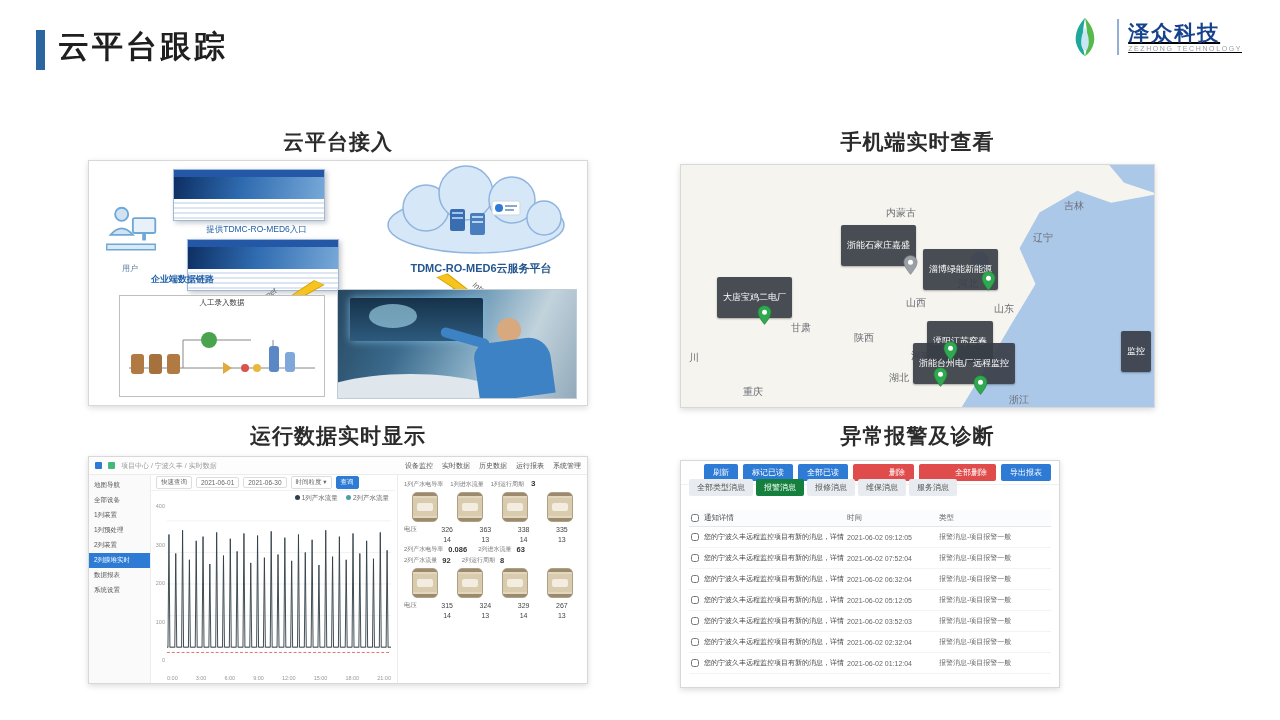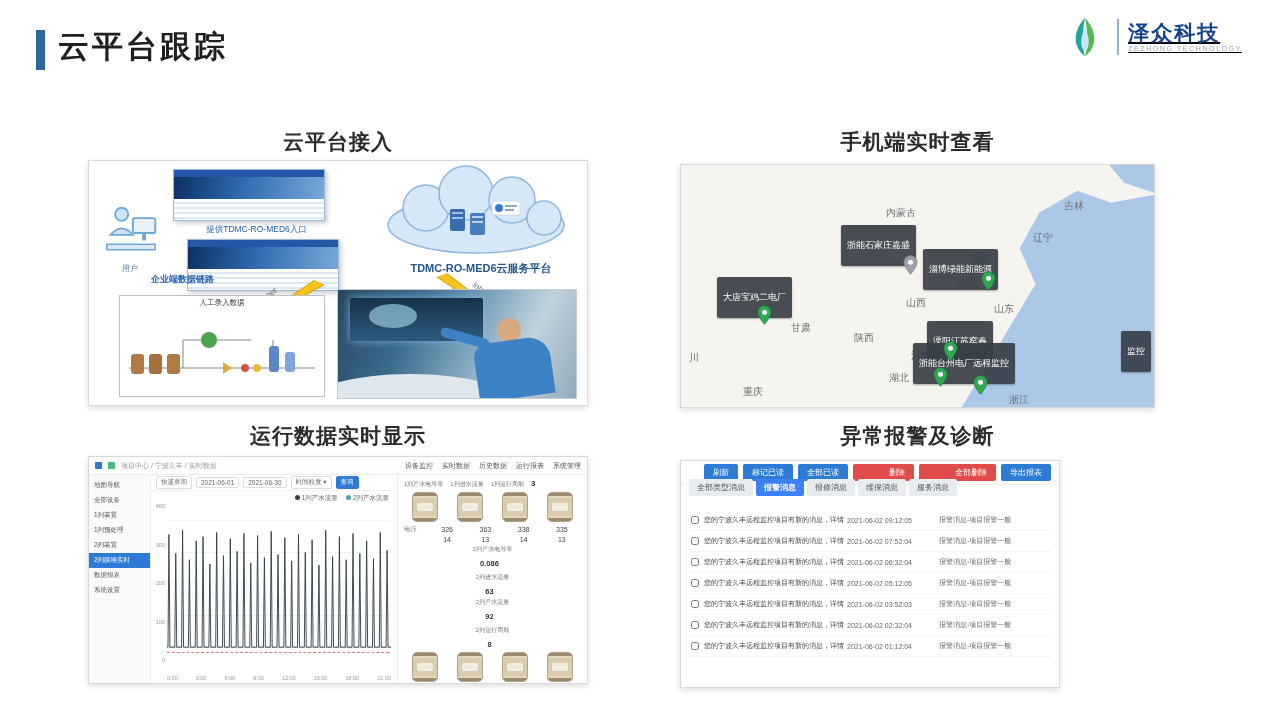--- a/index.html
+++ b/index.html
@@ -94,31 +94,31 @@
                padding:4px 6px; display:flex; flex-direction:column; gap:2px; }
   .m-head { display:flex; gap:7px; align-items:baseline; font-size:6px; color:#777; }
   .m-head b { font-size:8px; color:#333; }
   .spools { display:flex; justify-content:space-between; padding:1px 8px; }
   .spool { width:26px; height:30px; border:1px solid #b0a185; border-radius:5px;
            background:linear-gradient(180deg,#9b8a6d 0 12%,#e3d7bd 12% 18%,#d9cbae 18% 82%,#e3d7bd 82% 88%,#9b8a6d 88% 100%); }
   .spool::after { content:""; display:block; margin:10px auto 0; width:16px; height:8px; background:#f2ede0; border-radius:2px; }
   .m-row { display:flex; font-size:7px; color:#444; align-items:center; }
   .m-lab { width:24px; color:#777; font-size:6.5px; }
   .m-val { flex:1; text-align:center; }
-  .m-stats { display:flex; gap:5px; align-items:center; font-size:6px; color:#777;flex-direction:column; }
+  .m-stats { display:flex; gap:5px; align-items:flex-end; font-size:6px; color:#777; }
   .m-stats b { font-size:7.5px; color:#333; margin-right:6px; }
 
   
   .al-buttons { position:absolute; left:0; top:0; right:0; height:24px; display:flex; justify-content:flex-end; align-items:center;
                 gap:5px; padding:0 8px; border-bottom:1px solid #f0f0f0; background:#fff; }
   .btn { font-size:8px; color:#fff; border-radius:2px; padding:3px 9px; cursor:pointer; white-space:nowrap; }
   .btn-blue { background:#2e7bd6; } .btn-red { background:#e04b4b;padding-left:36px; }
   .al-tabs { position:absolute; left:8px; top:18px; display:flex; gap:3px; }
   .tab { font-size:8px; background:#e8ecf0; color:#555; padding:3px 8px; border-radius:2px; cursor:pointer; white-space:nowrap; }
-  .tab.active { background:#3b82f6; color:#fff;font-weight:bold; }
+  .tab.active { background:#15803d; color:#fff; }
   .al-table { position:absolute; left:8px; right:8px; top:49px; bottom:2px; }
   .al-thead { display:flex; align-items:center; height:17px; font-size:7.5px; color:#888; background:#fbfcfd; border-bottom:1px solid #e6e6e6; }
   .al-row { display:flex; align-items:center; height:21px; font-size:7px; border-bottom:1px solid #f3f3f3; }
   .cb { width:8px; height:8px; margin:0 5px 0 2px; }
   .col-msg { flex:1; color:#444; white-space:nowrap; overflow:hidden; }
   .al-detail { color:#2e7bd6; }
   .col-time { width:92px; color:#666; }
   .col-type { width:112px; color:#666; }
 </style>
 </head>
@@ -423,20 +423,26 @@
       <span class="btn btn-blue">导出报表</span>
     </div>
     <div class="al-tabs">
       <span class="tab">全部类型消息</span>
       <span class="tab active">报警消息</span>
       <span class="tab">报修消息</span>
       <span class="tab">维保消息</span>
       <span class="tab">服务消息</span>
     </div>
     <div class="al-table">
+      <div class="al-thead">
+        <input type="checkbox" class="cb" style="">
+        <span class="col-msg">通知详情</span>
+        <span class="col-time">时间</span>
+        <span class="col-type">类型</span>
+      </div>
 
       <div class="al-row">
         <input type="checkbox" class="cb" style="">
         <span class="col-msg"><span>您的宁波久丰远程监控项目有新的消息，详情：</span><span class="al-detail">2列电源电流报警，</span><span>备注：无</span></span>
         <span class="col-time">2021-06-02 09:12:05</span>
         <span class="col-type">报警消息-项目报警一般</span>
       </div>
       <div class="al-row">
         <input type="checkbox" class="cb" style="">
         <span class="col-msg"><span>您的宁波久丰远程监控项目有新的消息，详情：</span><span class="al-detail">2列电源电流报警，</span><span>备注：无</span></span>

